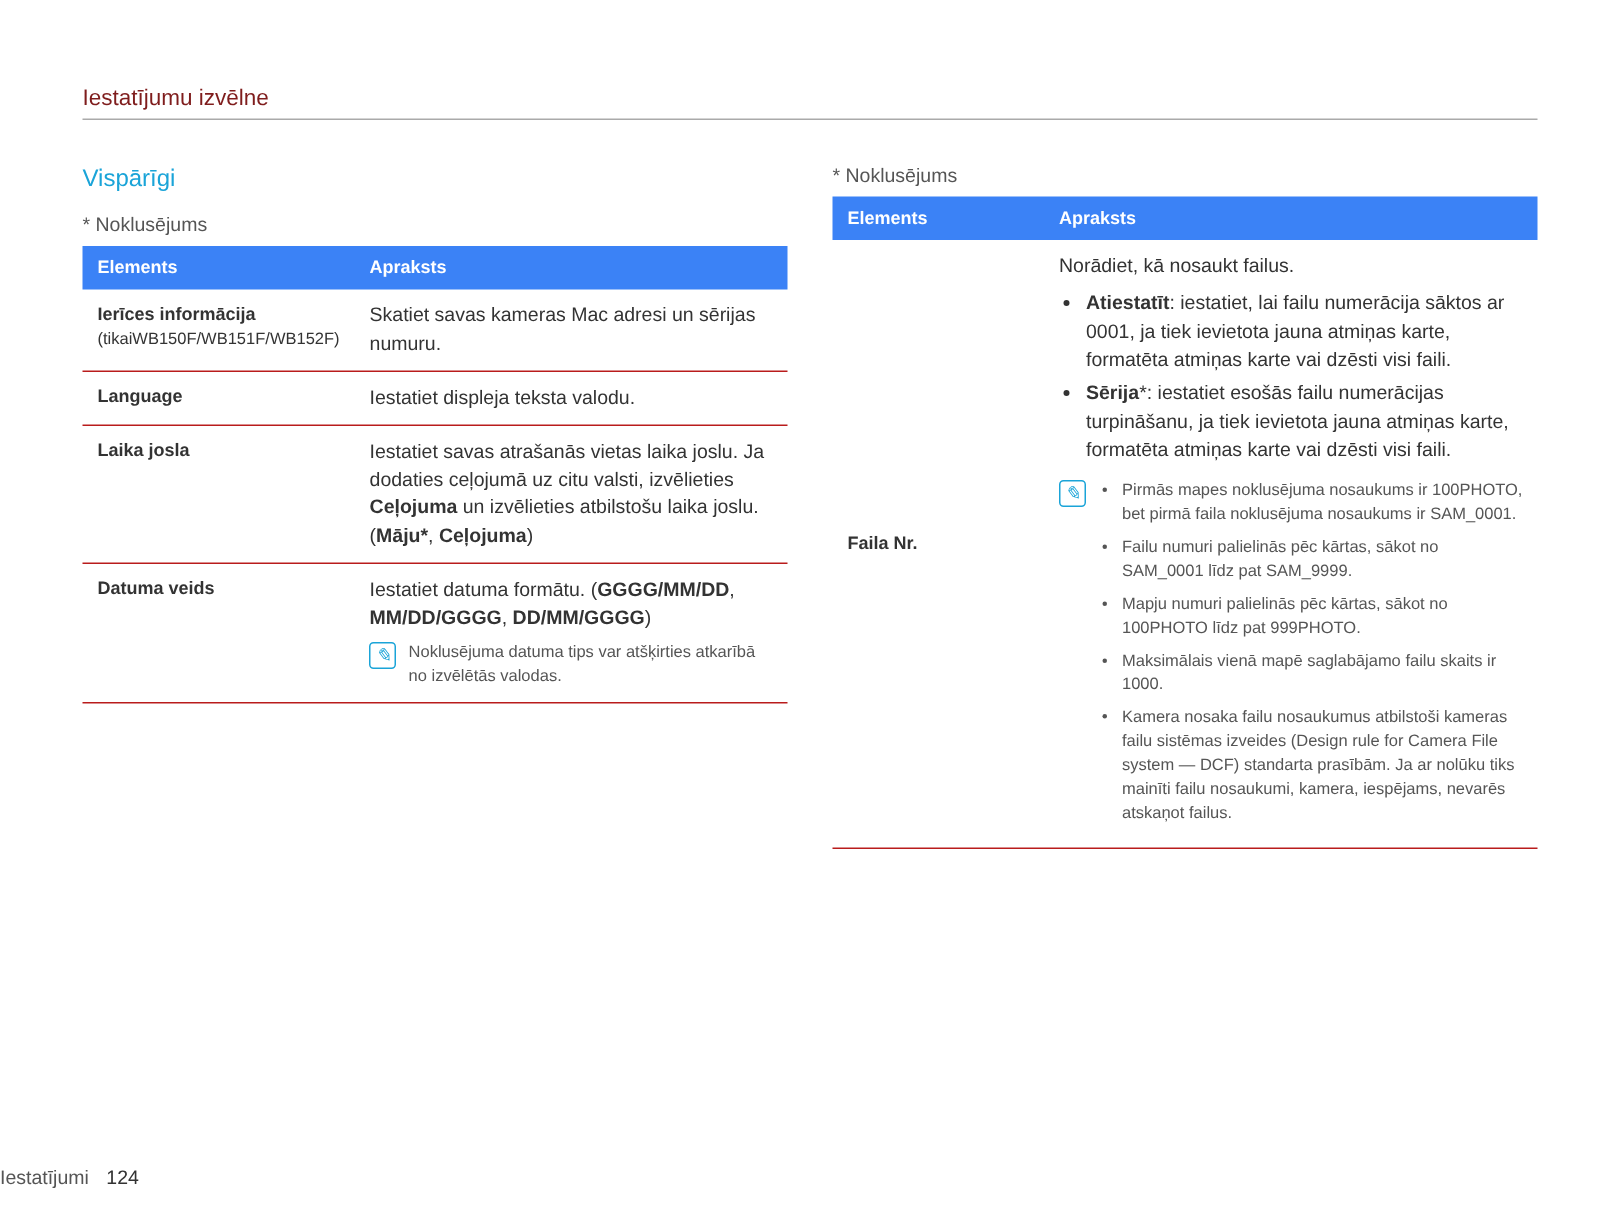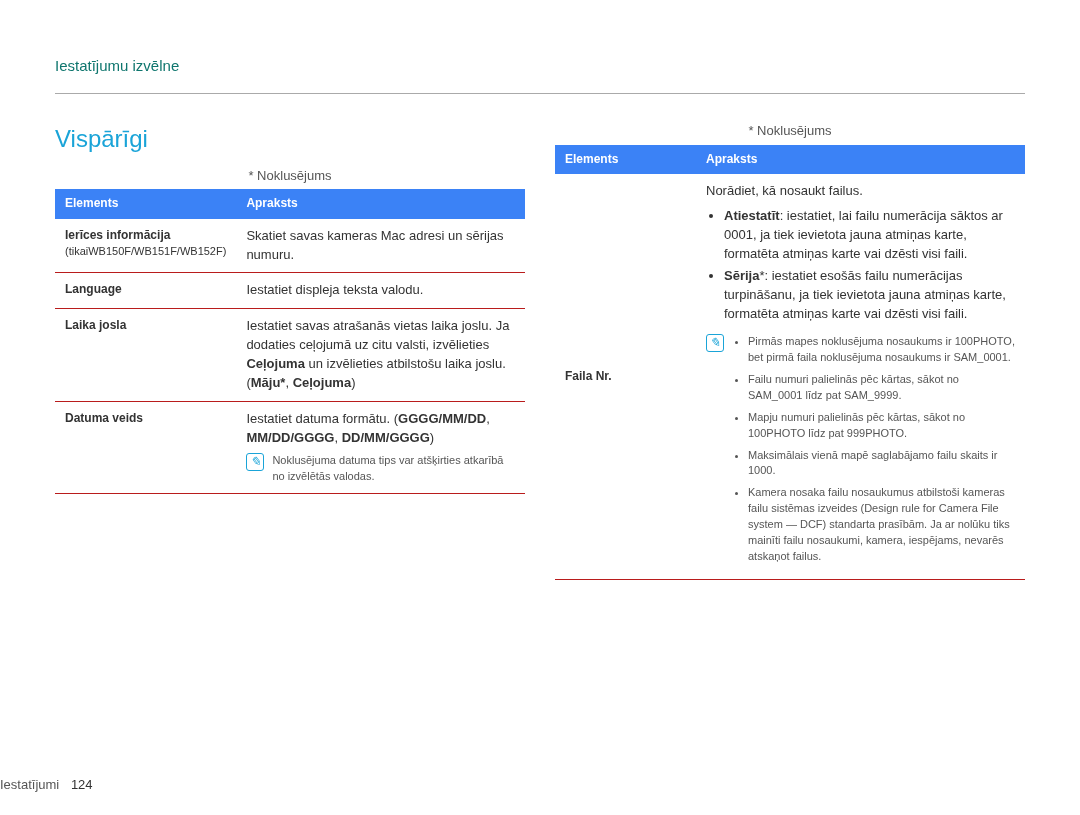--- a/index.html
+++ b/index.html
@@ -9,39 +9,39 @@
     width: 1080px;
     height: 815px;
     color: #333;
     font-size: 13px;
     line-height: 1.45;
   }
   .page {
     padding: 55px 55px 0 55px;
   }
   .breadcrumb {
-    color: #0f766e;
+    color: #7f1d1d;
     font-size: 15px;
     border-bottom: 1px solid #aaa;
-    padding-bottom: 16px;
+    padding-bottom: 2px;
     margin-bottom: 28px;
   }
   .columns {
     display: flex;
     gap: 30px;
   }
   .col { flex: 1; min-width: 0; }
   .section-title {
     color: #1aa4d8;
-    font-size: 24px;
+    font-size: 16px;
     font-weight: 400;
     margin-bottom: 10px;
   }
   .default-note {
-    text-align: center;
+    text-align: left;
     font-size: 13px;
     color: #555;
     margin-bottom: 4px;
   }
   table.settings {
     width: 100%;
     border-collapse: collapse;
   }
   table.settings th {
     background: #3b82f6;

